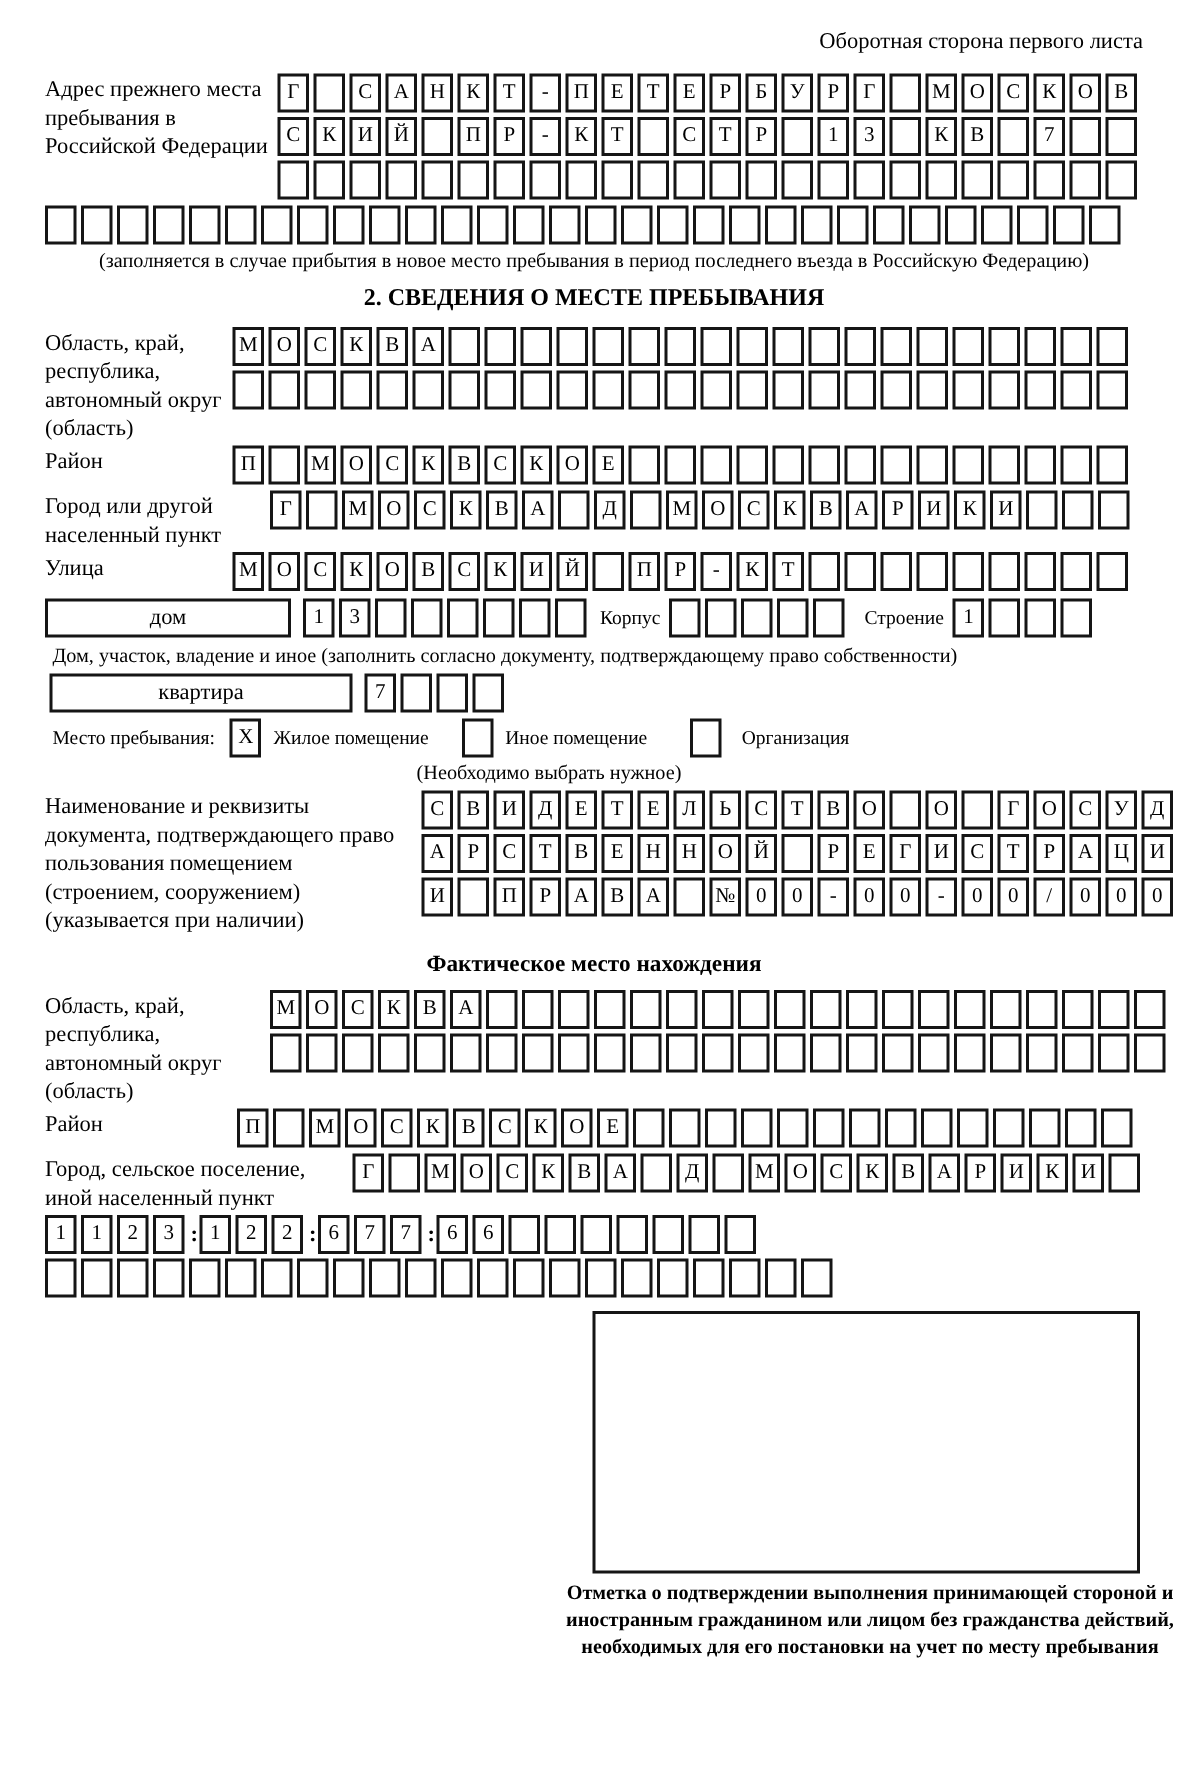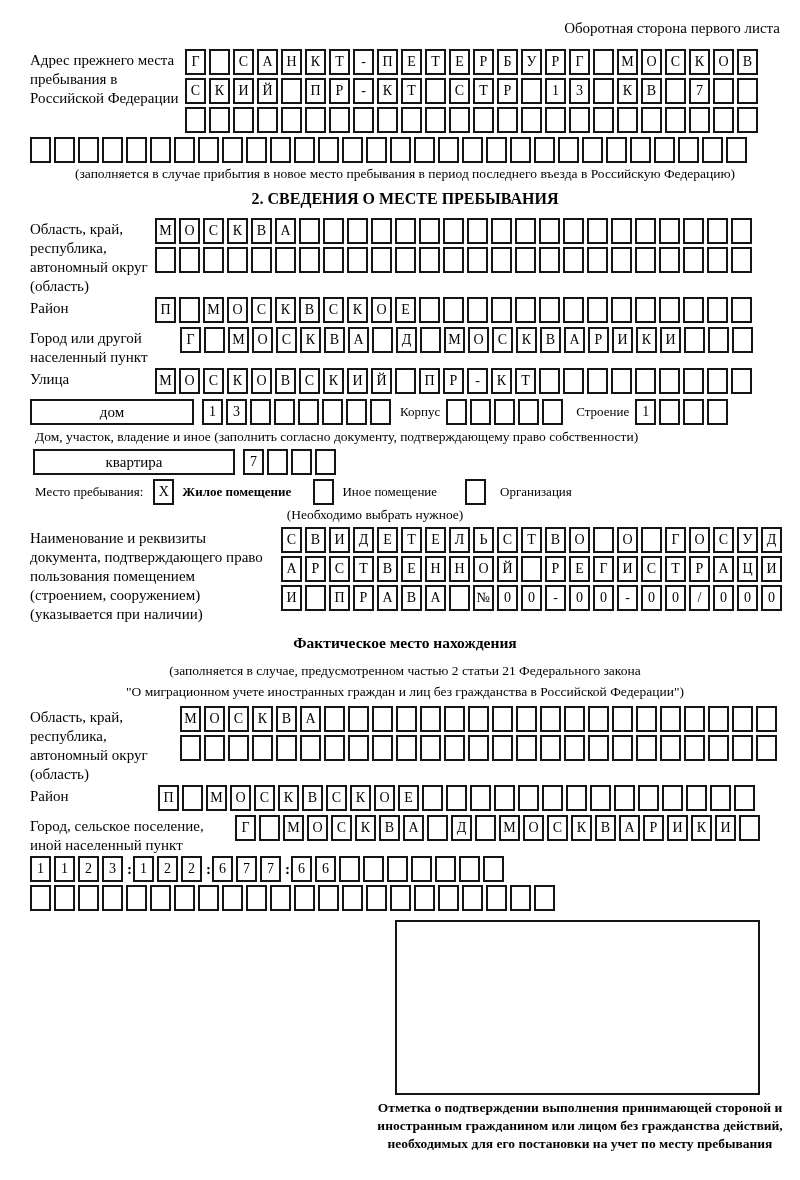--- a/index.html
+++ b/index.html
@@ -1,18 +1,18 @@
 <!DOCTYPE html>
 <html><head>
 <meta charset="utf-8">
 <style>
   html,body{margin:0;padding:0;background:#fff;}
   .page{
     position:relative;width:800px;height:1180px;box-sizing:border-box;
-    padding:20px 20px 0 30px;overflow:hidden;background:#fff;color:#000;
+    padding:20px 38px 0 30px;overflow:hidden;background:#fff;color:#000;
     font-family:"Liberation Serif","DejaVu Serif",serif;
   }
   .header-right{text-align:right;font-size:15px;margin-bottom:12px;}
   .form-row{display:flex;align-items:flex-start;margin-bottom:1px;}
   .label{font-size:15px;line-height:19px;flex-shrink:0;padding-top:2px;}
   .w125{width:125px;} .w128{width:128px;} .w150{width:150px;} .w155{width:155px;}
   .w200{width:200px;} .w205{width:205px;} .w235{width:235px;}
   .cells-col{display:flex;flex-direction:column;}
   .cellrow{display:flex;margin-bottom:3px;}
   .cell{
@@ -353,21 +353,21 @@
         <span class="cell">7</span>
         <span class="cell"></span>
         <span class="cell"></span>
         <span class="cell"></span>
       </div>
   </div>
 
   <div class="stay-row indent">
     <span class="inline-label">Место пребывания:</span>
     <span class="cell" style="margin-left:10px;">X</span>
-    <span class="inline-label" style="margin-left:8px;font-weight:bold;">Жилое помещение</span>
+    <span class="inline-label" style="margin-left:8px;">Жилое помещение</span>
     <span class="cell" style="margin-left:22px;"></span>
     <span class="inline-label" style="margin-left:8px;">Иное помещение</span>
     <span class="cell" style="margin-left:28px;"></span>
     <span class="inline-label" style="margin-left:14px;">Организация</span>
   </div>
   <div class="note centered" style="margin-right:60px;text-align:center;">(Необходимо выбрать нужное)</div>
 
   <div class="form-row mt4">
     <div class="label w235">Наименование и реквизиты документа, подтверждающего право пользования помещением (строением, сооружением) (указывается при наличии)</div>
     <div class="cells-col">
@@ -437,24 +437,20 @@
           <span class="cell">0</span>
           <span class="cell">/</span>
           <span class="cell">0</span>
           <span class="cell">0</span>
           <span class="cell">0</span>
         </div>
     </div>
   </div>
 
   <div class="fact-title">Фактическое место нахождения</div>
-  <div class="fact-note">
-    <span>(заполняется в случае, предусмотренном частью 2 статьи 21 Федерального закона</span><br>
-    <span>"О миграционном учете иностранных граждан и лиц без гражданства в Российской Федерации")</span>
-  </div>
 
   <div class="form-row">
     <div class="label w150">Область, край, республика, автономный округ (область)</div>
     <div class="cells-col">
       <div class="cellrow">
           <span class="cell">М</span>
           <span class="cell">О</span>
           <span class="cell">С</span>
           <span class="cell">К</span>
           <span class="cell">В</span>

